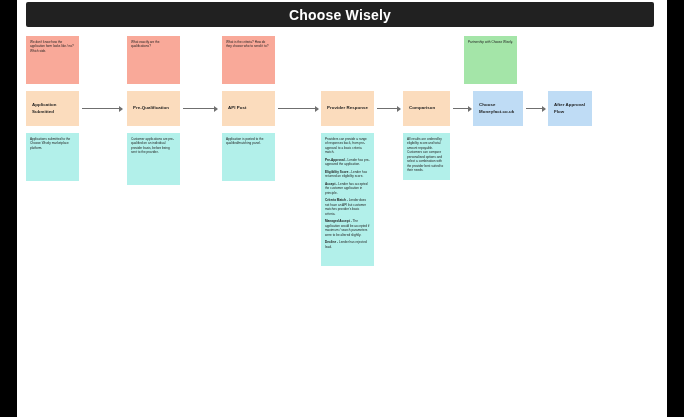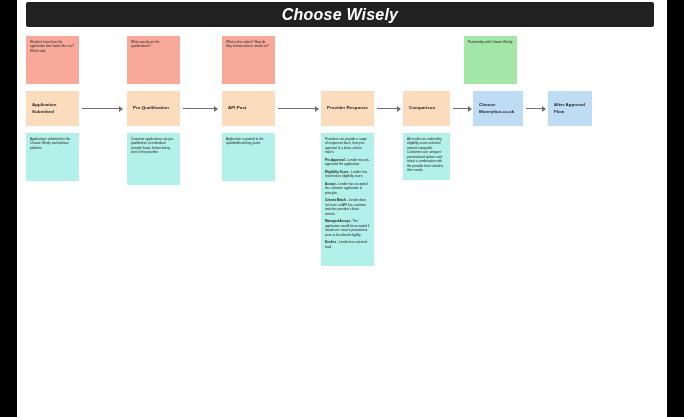--- a/index.html
+++ b/index.html
@@ -39,25 +39,24 @@
     width: 628px;
     height: 25px;
     background: #212121;
     border-radius: 2px;
     display: flex;
     align-items: center;
     justify-content: center;
   }
   #header-title {
     color: #ffffff;
-    font-size: 16px;
+    font-size: 14px;
     font-weight: bold;
     letter-spacing: 0.2px;
     white-space: nowrap;
-    font-style: italic;
   }
 
   
   .node {
     position: absolute;
     box-sizing: border-box;
     overflow: hidden;
   }
   .note {
     padding: 4px 4px 3px 4px;

